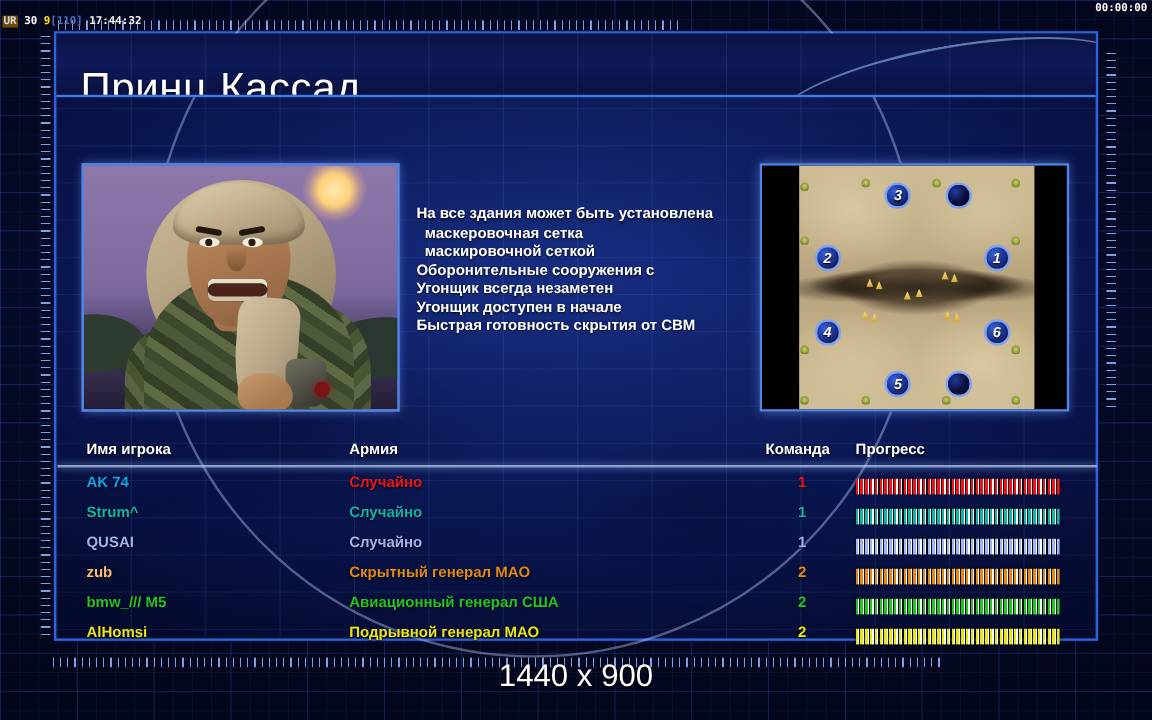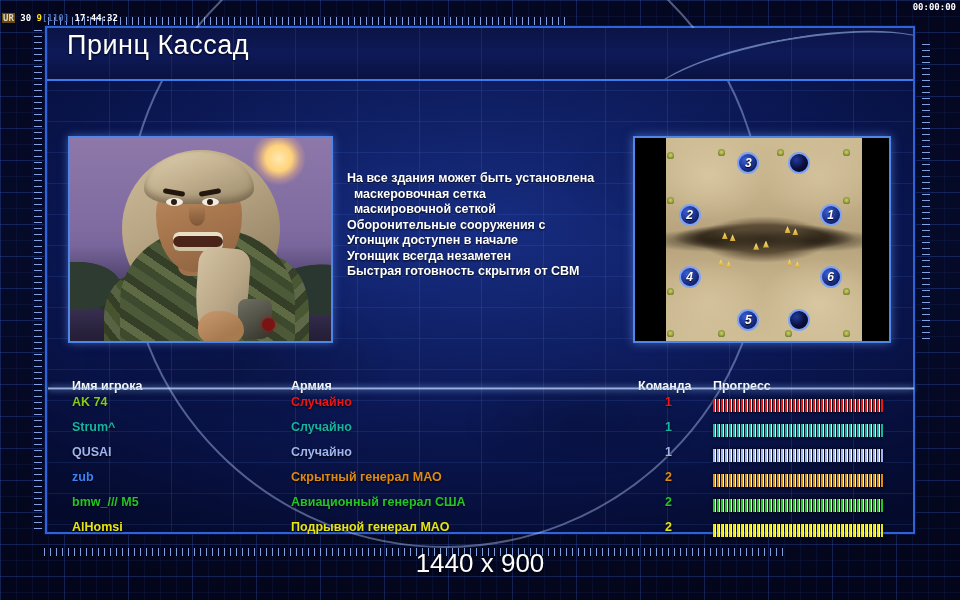--- a/index.html
+++ b/index.html
@@ -115,22 +115,22 @@
     border-bottom: 2px solid #3d7bec;
     overflow: hidden;
   }
   #titlebar .grid {
     position: absolute; inset: 0;
     background-image:
       linear-gradient(to right, rgba(90,135,240,0.14) 1px, transparent 1px);
     background-size: 62px 100%;
   }
   #page-title {
-    position: absolute; left: 20px; top: 2px;
-    font-size: 27px; color: #ffffff; letter-spacing: 0.5px;
+    position: absolute; left: 20px; top: 26px;
+    font-size: 35px; color: #ffffff; letter-spacing: 0.5px;
     text-shadow: 0 1px 2px rgba(0,0,0,0.85);
     white-space: nowrap;
   }
   #title-sheen {
     position: absolute; right: -30px; top: 10px; width: 300px; height: 80px;
     border-radius: 50%;
     border-top: 2px solid rgba(170,200,255,0.55);
     transform: rotate(-10deg);
   }
 
@@ -302,21 +302,21 @@
     background: linear-gradient(180deg, #ffe88a 0%, #d3a62e 100%);
     clip-path: polygon(50% 0%, 100% 100%, 0% 100%);
   }
 
   
   #table-area { position: absolute; left: 21px; top: 280px; width: 826px; height: 160px; }
   #table-head {
     position: absolute; left: 0; top: 0; width: 826px; height: 22px;
   }
   .th {
-    position: absolute; top: 16px;
+    position: absolute; top: 4px;
     font-size: 12.5px; font-weight: bold; color: #ffffff;
     text-shadow: 0 1px 2px rgba(0,0,0,0.9);
     white-space: nowrap;
   }
   #th-name { left: 4px; }
   #th-army { left: 223px; }
   #th-team { left: 570px; }
   #th-prog { left: 645px; }
   #table-rule {
     position: absolute; left: -20px; top: 24px; width: 866px; height: 3px;
@@ -401,22 +401,22 @@
       <div id="p-grenade"></div>
       <div id="p-grenade-dot"></div>
       <div id="p-hand"></div>
     </div>
 
     <div id="desc-list">
         <div class="desc-line">На все здания может быть установлена</div>
         <div class="desc-line indent">маскеровочная сетка</div>
         <div class="desc-line indent">маскировочной сеткой</div>
         <div class="desc-line">Оборонительные сооружения с</div>
+        <div class="desc-line">Угонщик всегда незаметен</div>
         <div class="desc-line">Угонщик доступен в начале</div>
-        <div class="desc-line">Угонщик всегда незаметен</div>
         <div class="desc-line">Быстрая готовность скрытия от СВМ</div>
       </div>
 
     <div id="minimap-box">
       <div id="minimap-terrain"></div>
       <div id="minimap-ridge"></div>
     <div class="mm-tree" style="left: 31.92px; top: 13.56px;"></div>
         <div class="mm-tree" style="left: 82.88px; top: 11.49px;"></div>
         <div class="mm-tree" style="left: 141.68px; top: 11.49px;"></div>
         <div class="mm-tree" style="left: 208.32px; top: 11.49px;"></div>
@@ -451,21 +451,21 @@
     <div id="table-area">
       <div id="table-head">
         <div class="th" id="th-name">Имя игрока</div>
         <div class="th" id="th-army">Армия</div>
         <div class="th" id="th-team">Команда</div>
         <div class="th" id="th-prog">Прогресс</div>
       </div>
       <div id="table-rule"></div>
       <div id="table-body">
           <div class="row" style="top: 32px;">
-            <div class="cell c-name" style="color: #84cc16;">AK 74</div>
+            <div class="cell c-name" style="color: #0ea5e9;">AK 74</div>
             <div class="cell c-army" style="color: rgb(242, 20, 20);">Случайно</div>
             <div class="cell c-team" style="color: rgb(242, 20, 20);">1</div>
             <div class="cell c-prog">
               <div class="bar" style="width: 100%; background: repeating-linear-gradient(90deg, rgb(242, 20, 20) 0px, rgb(242, 20, 20) 2px, rgb(255, 255, 255) 2px, rgb(255, 255, 255) 3px, rgba(0, 0, 0, 0.55) 3px, rgba(0, 0, 0, 0.55) 4px);"></div>
             </div>
           </div>
           <div class="row" style="top: 57px;">
             <div class="cell c-name" style="color: rgb(20, 180, 164);">Strum^</div>
             <div class="cell c-army" style="color: rgb(20, 180, 164);">Случайно</div>
             <div class="cell c-team" style="color: rgb(20, 180, 164);">1</div>
@@ -475,21 +475,21 @@
           </div>
           <div class="row" style="top: 82px;">
             <div class="cell c-name" style="color: rgb(159, 180, 240);">QUSAI</div>
             <div class="cell c-army" style="color: rgb(159, 180, 240);">Случайно</div>
             <div class="cell c-team" style="color: rgb(159, 180, 240);">1</div>
             <div class="cell c-prog">
               <div class="bar" style="width: 100%; background: repeating-linear-gradient(90deg, rgb(159, 180, 240) 0px, rgb(159, 180, 240) 2px, rgb(255, 255, 255) 2px, rgb(255, 255, 255) 3px, rgba(0, 0, 0, 0.55) 3px, rgba(0, 0, 0, 0.55) 4px);"></div>
             </div>
           </div>
           <div class="row" style="top: 107px;">
-            <div class="cell c-name" style="color: #3b82f6;">zub</div>
+            <div class="cell c-name" style="color: #fdba74;">zub</div>
             <div class="cell c-army" style="color: rgb(224, 138, 20);">Скрытный генерал МАО</div>
             <div class="cell c-team" style="color: rgb(224, 138, 20);">2</div>
             <div class="cell c-prog">
               <div class="bar" style="width: 100%; background: repeating-linear-gradient(90deg, rgb(224, 138, 20) 0px, rgb(224, 138, 20) 2px, rgb(255, 255, 255) 2px, rgb(255, 255, 255) 3px, rgba(0, 0, 0, 0.55) 3px, rgba(0, 0, 0, 0.55) 4px);"></div>
             </div>
           </div>
           <div class="row" style="top: 132px;">
             <div class="cell c-name" style="color: rgb(36, 196, 36);">bmw_/// M5</div>
             <div class="cell c-army" style="color: rgb(36, 196, 36);">Авиационный генерал США</div>
             <div class="cell c-team" style="color: rgb(36, 196, 36);">2</div>

